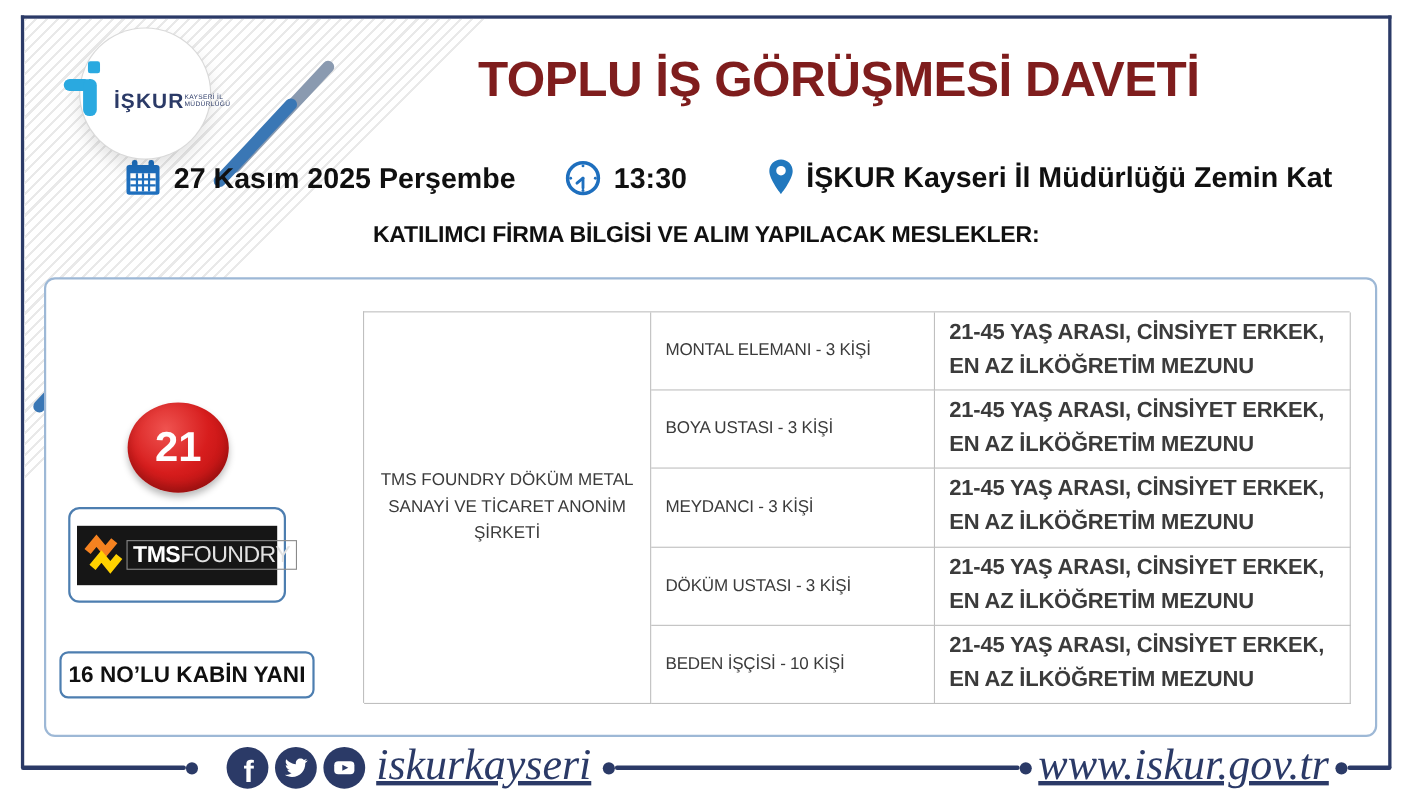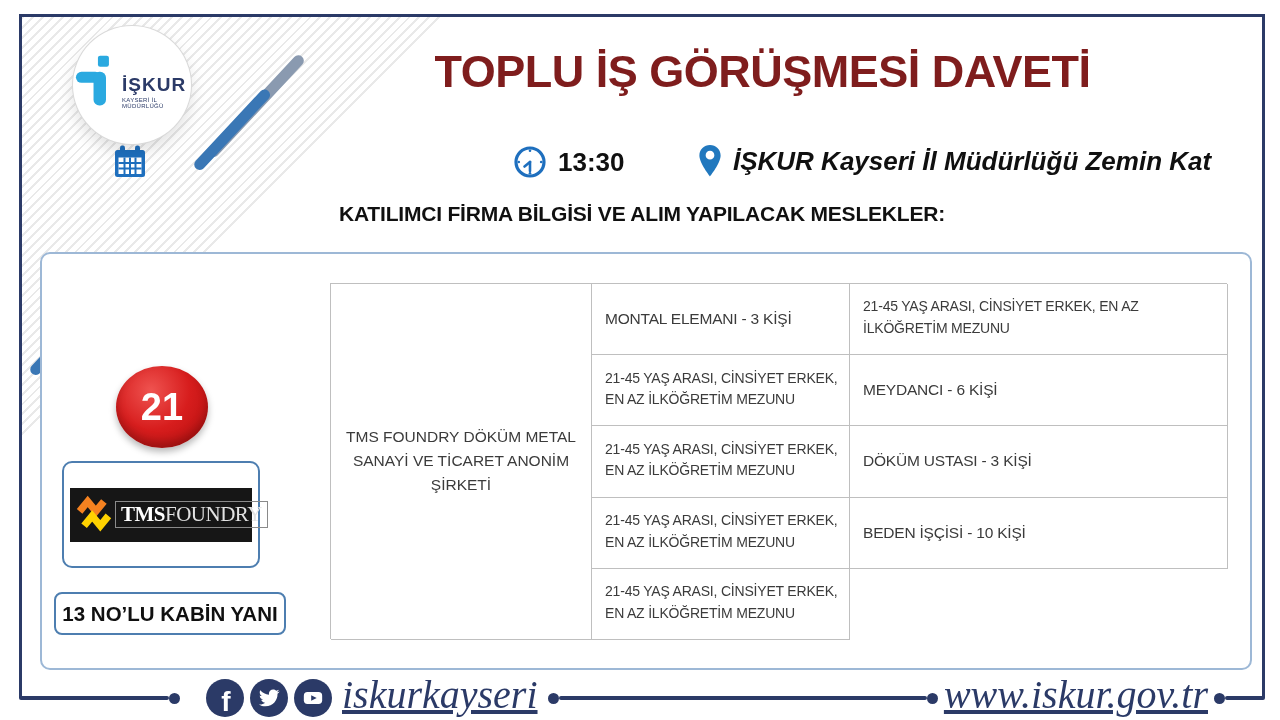--- a/index.html
+++ b/index.html
@@ -28,56 +28,56 @@
   .s2{left:196px;top:163px;width:106px;transform:rotate(-47deg);}
   .s3{left:55px;top:355px;width:120px;transform:rotate(-47deg);}
   .s4{left:32px;top:368px;width:86px;transform:rotate(-47deg);}
   .s5{left:96px;top:297px;width:30px;transform:rotate(-47deg);}
   
   .logo-circle{
     position:absolute;left:73px;top:26px;width:118px;height:118px;border-radius:50%;
     background:#ffffff;box-shadow:0 0 0 1px #d9d9d9,0 8px 16px rgba(0,0,0,.12);
     display:flex;align-items:center;justify-content:center;gap:5px;z-index:3;
   }
-  .logo-text{display:flex;flex-direction:column;line-height:1;margin-top:14px;}
+  .logo-text{display:flex;flex-direction:row;line-height:1;margin-top:14px;}
   .logo-brand{font-weight:bold;font-size:19px;letter-spacing:1px;color:#2b3a67;}
   .logo-caption{font-size:6px;color:#2b3a67;margin-top:3px;letter-spacing:.3px;}
   
   .title{
     position:absolute;left:270px;top:46px;width:985px;margin:0;text-align:center;
     font-size:45px;font-weight:800;color:#7f1d1d;letter-spacing:-.5px;
   }
   
   .info{position:absolute;top:144px;display:flex;align-items:center;gap:10px;
         font-size:26px;font-weight:bold;color:#101010;white-space:nowrap;}
   .info.date{left:112px;}
   .info.time{left:512px;}
-  .info.loc{left:697px;font-style:italic;}
+  .info.loc{left:697px;}
   
   .subtitle{
     position:absolute;left:19px;top:202px;width:1246px;margin:0;text-align:center;
     font-size:21px;font-weight:bold;color:#101010;letter-spacing:-.2px;
   }
   
   .content-box{
     position:absolute;left:40px;top:252px;width:1212px;height:418px;
     border:2px solid #9db8d6;border-radius:10px;box-sizing:border-box;background:#fff;
   }
   
   .badge{
     position:absolute;left:116px;top:366px;width:92px;height:82px;border-radius:50%;
     background:radial-gradient(ellipse at 38% 30%,#ef5350 0%,#d71d1d 48%,#b00d0d 100%);
     box-shadow:0 4px 7px rgba(0,0,0,.28),inset 0 -6px 10px rgba(0,0,0,.22);
     display:flex;align-items:center;justify-content:center;
     color:#fff;font-size:38px;font-weight:bold;z-index:2;
   }
   .company-logo-box{
-    position:absolute;left:62px;top:461px;width:198px;height:107px;box-sizing:border-box;
+    position:absolute;left:62px;top:461px;width:198px;height:87px;box-sizing:border-box;
     border:2px solid #4d7eb0;border-radius:10px;background:#fff;
-    display:flex;align-items:center;justify-content:center;z-index:2;font-family:Liberation Serif, serif;
+    display:flex;align-items:center;justify-content:center;z-index:2;
   }
   .black-logo{
     width:182px;height:54px;background:#161616;display:flex;align-items:center;
     padding-left:6px;box-sizing:border-box;gap:3px;
   }
   .tms-wordmark{
     border:1px solid #8a8a8a;padding:2px 5px;line-height:1;white-space:nowrap;
     font-size:21px;letter-spacing:-.5px;
   }
   .tms-bold{color:#ffffff;font-weight:bold;}
@@ -93,21 +93,21 @@
     position:absolute;left:330px;top:283px;width:897px;height:356px;
     display:grid;grid-template-columns:261px 258px 378px;grid-template-rows:repeat(5,71.2px);
     border-top:1px solid #bfbfbf;border-left:1px solid #bfbfbf;box-sizing:border-box;
     background:#fff;color:#3b3b3b;
   }
   .cell{border-right:1px solid #bfbfbf;border-bottom:1px solid #bfbfbf;
         display:flex;align-items:center;box-sizing:border-box;}
   .cell.company{grid-row:1/span 5;justify-content:center;text-align:center;
         padding:0 12px;font-size:15.5px;line-height:1.55;}
   .cell.position{padding-left:13px;font-size:15.5px;letter-spacing:-.2px;}
-  .cell.req{padding:0 10px 2px 13px;font-size:14px;line-height:1.55;letter-spacing:-.2px;}
+  .cell.req{padding:0 10px 2px 13px;font-size:20px;line-height:1.55;letter-spacing:-.2px;font-weight:bold;}
   
   .footer{
     position:absolute;left:19px;top:677px;width:1246px;height:42px;
     display:flex;align-items:center;z-index:4;
   }
   .fline{height:3.5px;background:#2b3a67;border-radius:2px;}
   .fdot{width:11px;height:11px;border-radius:50%;background:#2b3a67;flex:none;}
   .lineL{width:150px;flex:none;}
   .lineM{flex:1;}
   .lineR{width:40px;flex:none;}
@@ -155,20 +155,21 @@
     <rect x="3" y="6" width="30" height="27" rx="2.5" fill="#1e6fbe"></rect>
     <rect x="6.5" y="13.5" width="23" height="16.5" fill="#ffffff"></rect>
     <g stroke="#1e6fbe" stroke-width="2">
       <line x1="6.5" y1="19" x2="29.5" y2="19"></line>
       <line x1="6.5" y1="24.5" x2="29.5" y2="24.5"></line>
       <line x1="12.5" y1="13.5" x2="12.5" y2="30"></line>
       <line x1="18" y1="13.5" x2="18" y2="30"></line>
       <line x1="23.5" y1="13.5" x2="23.5" y2="30"></line>
     </g>
   </svg>
+  <span>27 Kasım 2025 Perşembe</span>
 </div>
 
 <div class="info time">
   <svg class="icon" width="36" height="36" viewBox="0 0 36 36">
     <circle cx="18" cy="18" r="14" fill="none" stroke="#1e6fbe" stroke-width="3.2"></circle>
     <g fill="#1e6fbe">
       <circle cx="18" cy="6.8" r="1.3"></circle>
         <circle cx="18" cy="29.2" r="1.3"></circle>
       <circle cx="6.8" cy="18" r="1.3"></circle>
         <circle cx="29.2" cy="18" r="1.3"></circle>
@@ -197,31 +198,32 @@
 <div class="company-logo-box">
   <div class="black-logo">
     <svg class="icon" width="36" height="42" viewBox="0 0 40 44">
       <path d="M4 18 L13 7 L22 18 L31 7" fill="none" stroke="#f58220" stroke-width="8"></path>
       <path d="M9 34 L18 23 L27 34 L36 23" fill="none" stroke="#ffd200" stroke-width="8"></path>
     </svg>
     <span class="tms-wordmark"><span class="tms-bold">TMS</span><span class="tms-light">FOUNDRY</span></span>
   </div>
 </div>
 
-<div class="cabin-box">13 NO’LU KABİN YANI</div>
+<div class="cabin-box">16 NO’LU KABİN YANI</div>
 
 <div class="jobs-table">
   <div class="cell company">TMS FOUNDRY DÖKÜM METAL SANAYİ VE TİCARET ANONİM ŞİRKETİ</div>
 
   <div class="cell position">MONTAL ELEMANI - 3 KİŞİ</div>
   <div class="cell req">21-45 YAŞ ARASI, CİNSİYET ERKEK, EN AZ İLKÖĞRETİM MEZUNU</div>
 
-  <div class="cell req">21-45 YAŞ ARASI, CİNSİYET ERKEK, EN AZ İLKÖĞRETİM MEZUNU</div>
-
-  <div class="cell position">MEYDANCI - 6 KİŞİ</div>
+  <div class="cell position">BOYA USTASI - 3 KİŞİ</div>
+  <div class="cell req">21-45 YAŞ ARASI, CİNSİYET ERKEK, EN AZ İLKÖĞRETİM MEZUNU</div>
+
+  <div class="cell position">MEYDANCI - 3 KİŞİ</div>
   <div class="cell req">21-45 YAŞ ARASI, CİNSİYET ERKEK, EN AZ İLKÖĞRETİM MEZUNU</div>
 
   <div class="cell position">DÖKÜM USTASI - 3 KİŞİ</div>
   <div class="cell req">21-45 YAŞ ARASI, CİNSİYET ERKEK, EN AZ İLKÖĞRETİM MEZUNU</div>
 
   <div class="cell position">BEDEN İŞÇİSİ - 10 KİŞİ</div>
   <div class="cell req">21-45 YAŞ ARASI, CİNSİYET ERKEK, EN AZ İLKÖĞRETİM MEZUNU</div>
 </div>
 
 <div class="footer">

